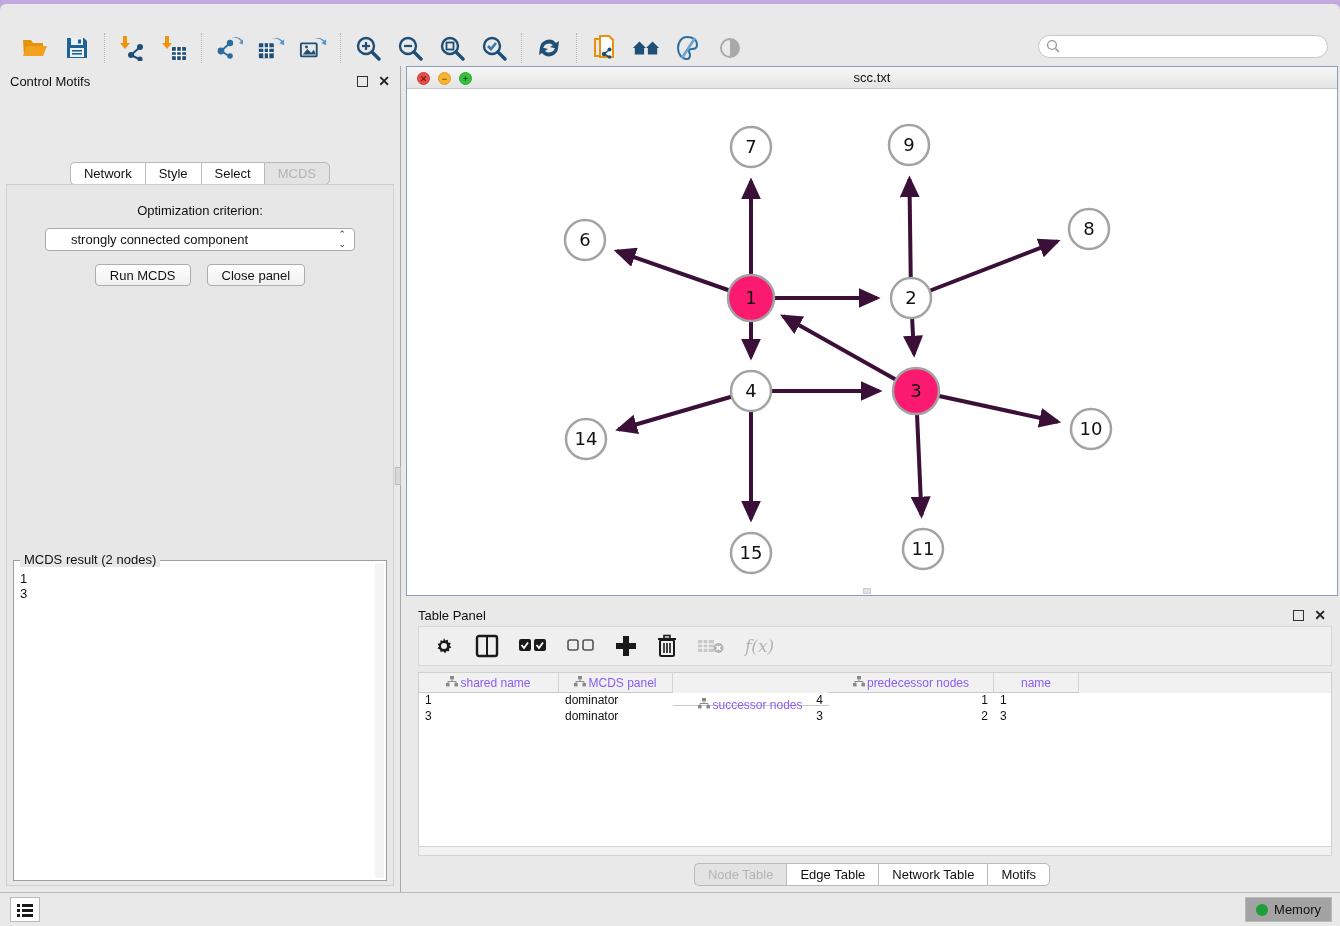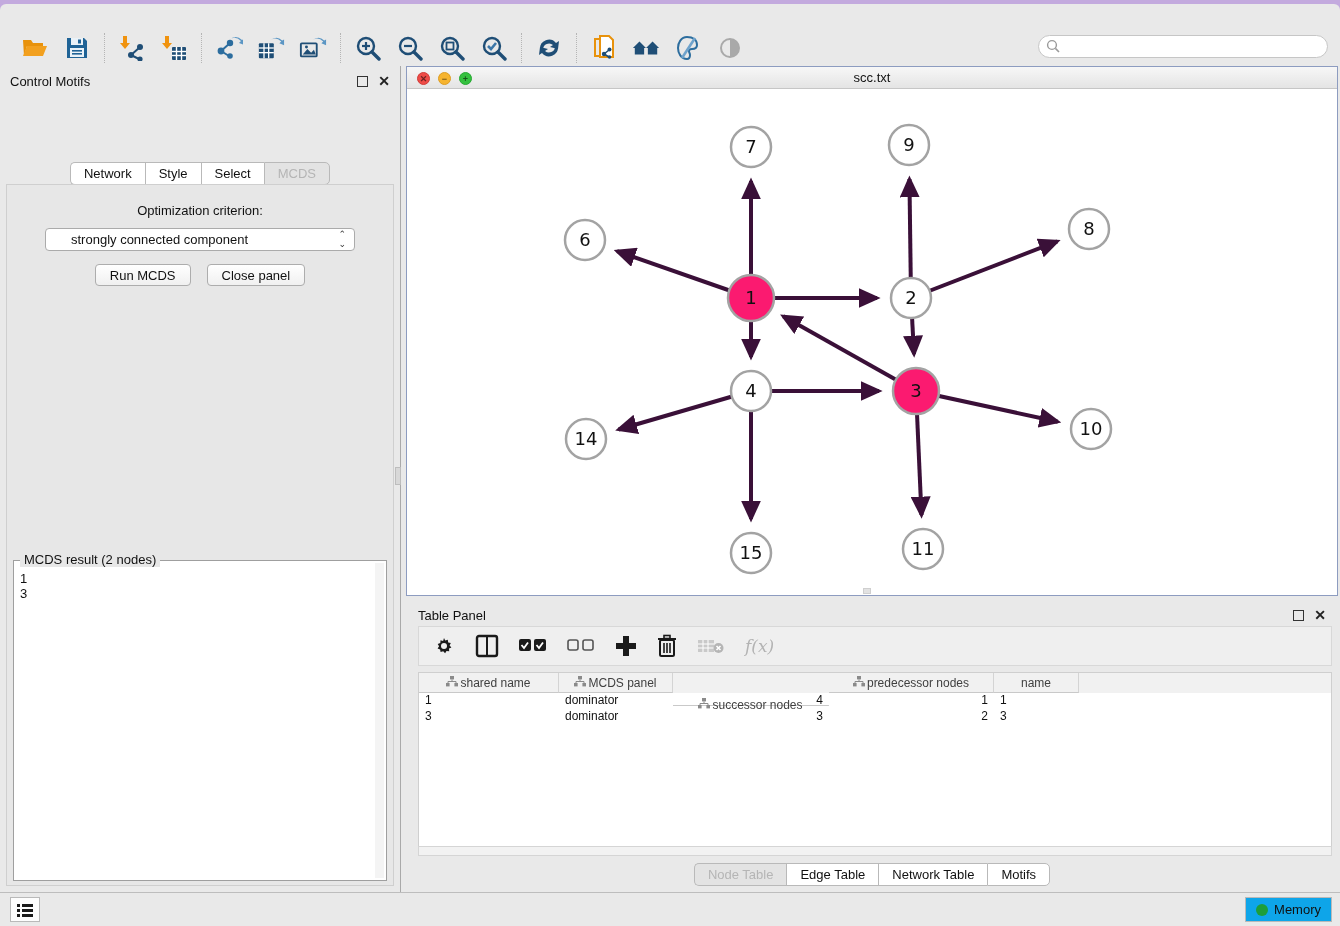--- a/index.html
+++ b/index.html
@@ -55,31 +55,31 @@
   .net-canvas { position:absolute; top:22px; left:0; right:0; bottom:0; background:#fff; }
   .net-grip { position:absolute; bottom:1px; left:456px; width:8px; height:6px; background:#e2e2e2; border:1px solid #cfcfcf; }
 
   
   .table-panel { position:absolute; top:596px; left:406px; width:932px; height:294px; background:#e9e9e9; }
   .tp-toolbar { position:absolute; top:26px; left:12px; right:6px; height:40px; background:#efefef; border:1px solid #d8d8d8; display:flex; align-items:center; gap:20px; padding-left:14px; }
   .tp-btn { display:flex; align-items:center; justify-content:center; cursor:pointer; }
   .fx-label { font-family:"DejaVu Serif", serif; font-style:italic; font-size:17px; color:#b3b3b3;text-align:center; }
   .grid-wrap { position:absolute; top:72px; left:12px; right:6px; height:178px; background:#fff; border:1px solid #cfcfcf; border-bottom:none; overflow:hidden; }
   .grid-header { display:flex; height:20px; background:#f1f1f1; }
-  .gh-cell { border-right:1px solid #d4d4d4; border-bottom:1px solid #c9c9c9; font-size:12px; color:#404040; display:flex; align-items:center; justify-content:center; gap:2px; }
+  .gh-cell { border-right:1px solid #d4d4d4; border-bottom:1px solid #c9c9c9; font-size:12px; color:#8b5cf6; display:flex; align-items:center; justify-content:center; gap:2px; }
   .grid-row { display:flex; height:16px; font-size:12px; color:#111; }
   .gr-cell { padding:0 6px; overflow:hidden; white-space:nowrap; }
   .num-right { text-align:right; }
   .tp-hscroll { position:absolute; bottom:38px; left:12px; right:6px; height:10px; background:#f2f2f2; border:1px solid #d5d5d5; }
   .tp-tabs { position:absolute; bottom:8px; left:0; width:100%; display:flex; justify-content:center; }
 
   
   .statusbar { position:absolute; bottom:0; left:0; right:0; height:34px; background:#e9e9e9; border-top:1px solid #bdbdbd; }
   .list-btn { position:absolute; left:10px; top:4px; width:30px; height:25px; background:#fdfdfd; border:1px solid #b9b9b9; display:flex; align-items:center; justify-content:center; cursor:pointer; }
-  .memory-btn { position:absolute; right:8px; top:4px; height:25px; padding:0 10px; background:#0ea5e9; border:1px solid #b9b9b9; display:flex; align-items:center; gap:6px; font-size:13px; color:#111; cursor:pointer; }
+  .memory-btn { position:absolute; right:8px; top:4px; height:25px; padding:0 10px; background:#a3a3a3; border:1px solid #b9b9b9; display:flex; align-items:center; gap:6px; font-size:13px; color:#111; cursor:pointer; }
   .mem-dot { width:12px; height:12px; border-radius:50%; background:#1d9e3a; }
 </style>
 </head>
 <body>
 
 <div class="app">
 
 
   <div class="toolbar">
     <div class="tb-group">

